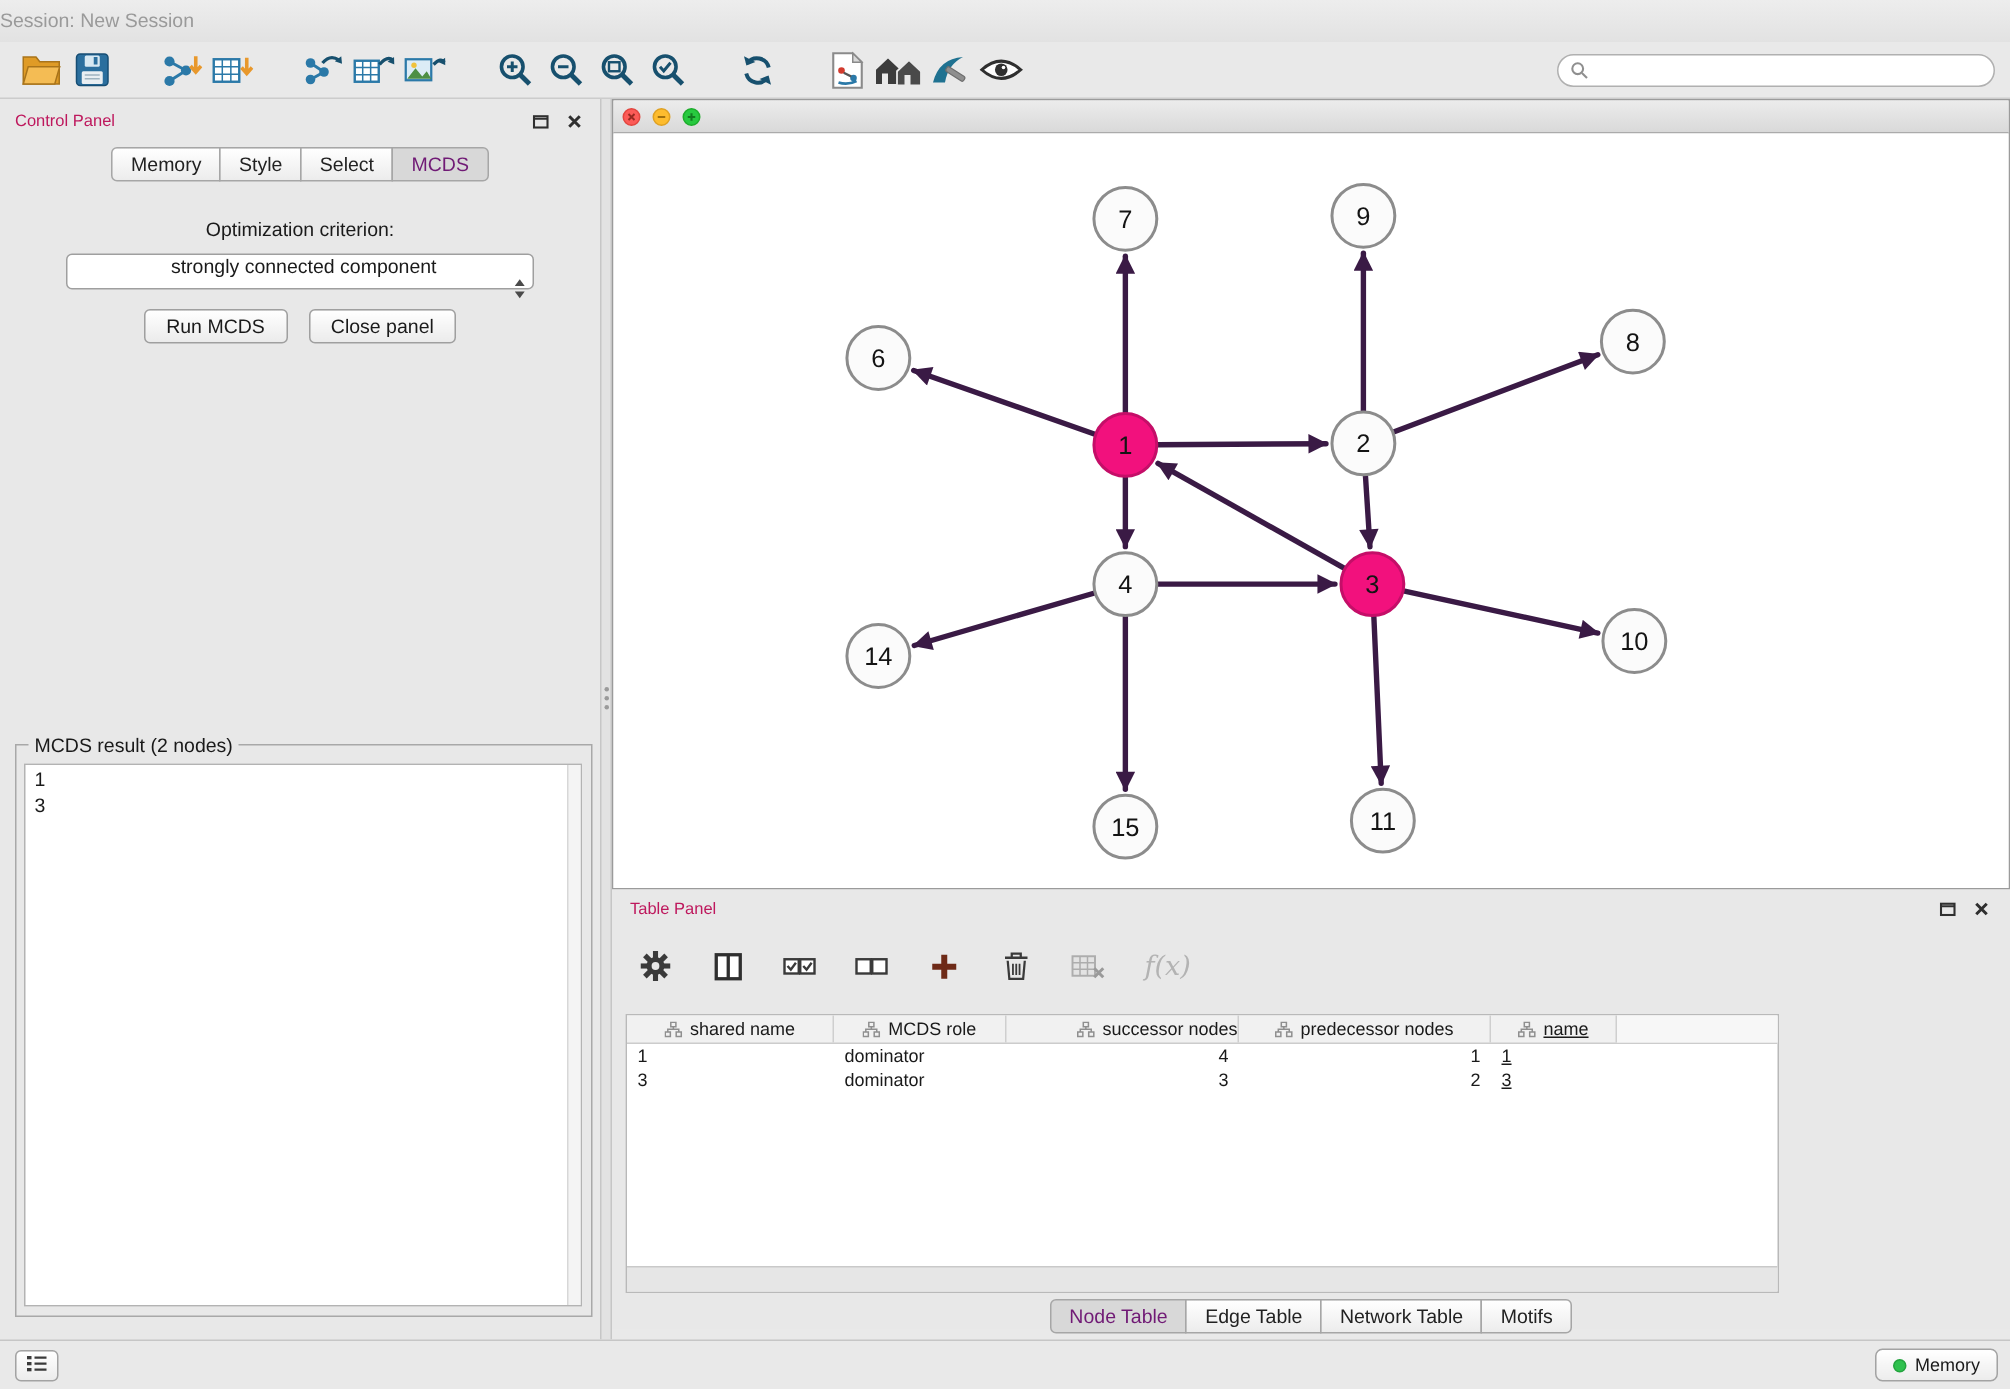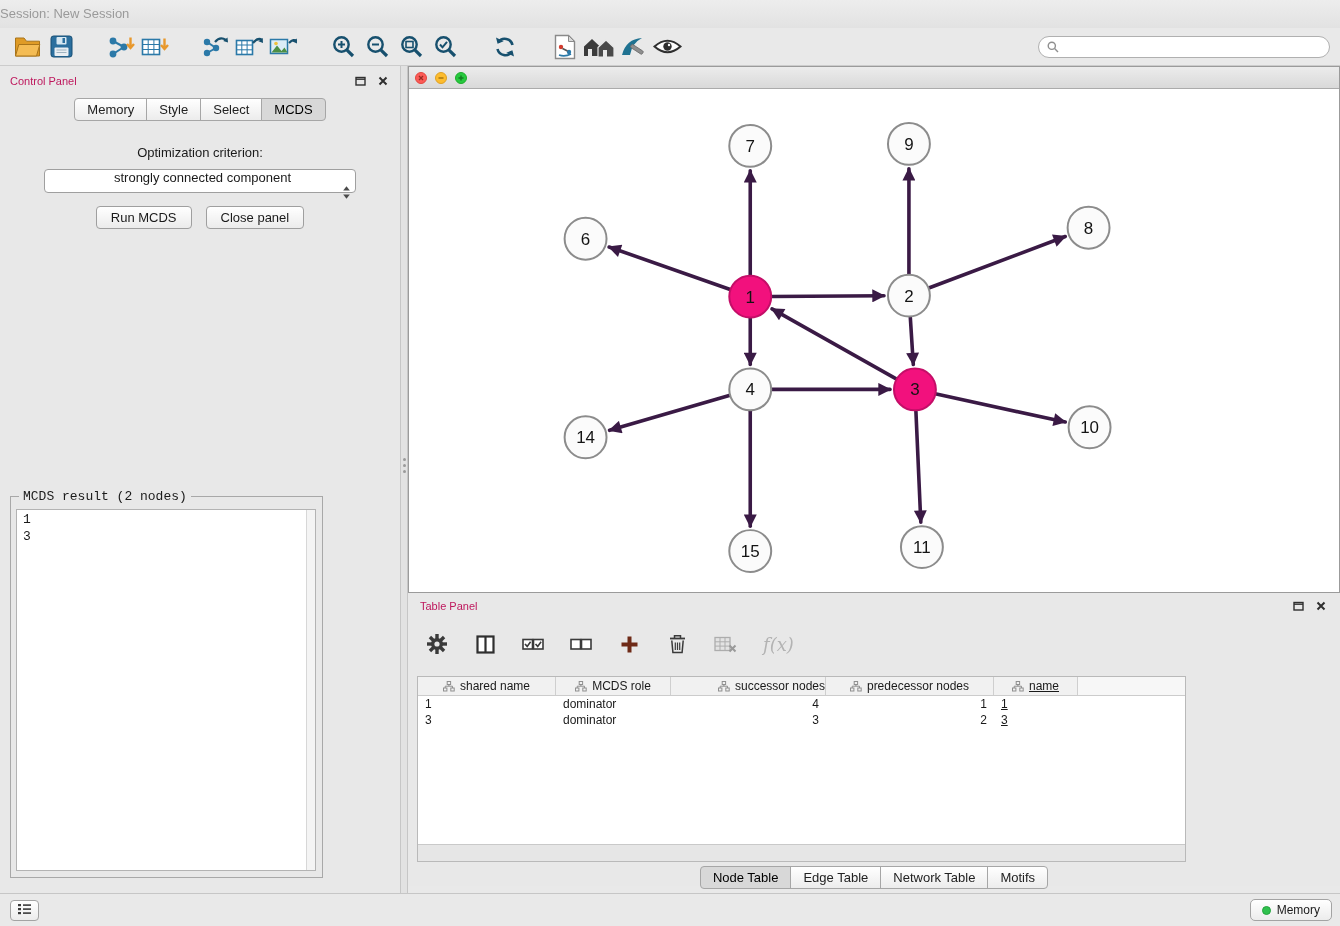--- a/index.html
+++ b/index.html
@@ -27,36 +27,36 @@
   .search-input { border:none; outline:none; flex:1; font-size:13px; background:transparent; font-family:"Liberation Sans",sans-serif; }
   
   .panel-title { font-size:11px; color:#be185d; }
   .win-icons { margin-left:auto; display:flex; gap:12px; align-items:center; }
   .win-ic { display:flex; align-items:center; }
   .seg-tabs { display:flex; justify-content:center; }
   .seg-tab { font-size:13px; padding:3px 12px; color:#222; cursor:default;
     background:linear-gradient(#ffffff,#ececec); border:1px solid #a6a6a6; margin-left:-1px; }
   .seg-tab:first-child { border-radius:4px 0 0 4px; margin-left:0; }
   .seg-tab:last-child { border-radius:0 4px 4px 0; }
-  .seg-tab.active { background:#d8d8d8; color:#000000; }
+  .seg-tab.active { background:#d8d8d8; color:#701a75; }
   
   .control-panel { position:absolute; left:0; top:66px; width:400px; height:827px;
     background:#e8e8e8; }
   .cp-header { height:30px; display:flex; align-items:center; padding:0 12px 0 10px; }
   .cp-tabs-row { margin-top:2px; }
   .opt-label { text-align:center; margin-top:24px; }
   .dropdown { margin:9px auto 0; width:312px; height:24px; background:#fff;
     border:1px solid #9f9f9f; border-radius:4px; display:flex; align-items:center;
     padding:0 4px 0 9px; font-size:13px;flex-direction:column; }
   .dd-arrows { margin-left:auto; display:flex; }
   .cp-buttons { display:flex; justify-content:center; gap:14px; margin-top:13px; }
   .btn { font-family:"Liberation Sans",sans-serif; font-size:13px; padding:3px 14px;
     background:linear-gradient(#ffffff,#ebebeb); border:1px solid #9f9f9f; border-radius:4px; color:#1a1a1a; }
-  .result-fieldset { position:absolute; left:10px; top:430px; width:313px; height:382px;
-    border:1px solid #a8a8a8;font-family:Liberation Mono, monospace; }
+  .result-fieldset { position:absolute; left:10px; top:430px; width:385px; height:382px;
+    border:1px solid #a8a8a8; }
   .result-legend { position:absolute; top:-8px; left:8px; background:#e8e8e8; padding:0 4px; font-size:13px; }
   .result-box { position:absolute; left:5px; top:12px; right:6px; bottom:6px;
     background:#fff; border:1px solid #b3b3b3; padding:1px 6px; overflow:hidden; }
   .result-line { line-height:17px; font-size:13px; }
   .result-vscroll { position:absolute; right:7px; top:13px; bottom:7px; width:9px;
     background:#f4f4f4; border-left:1px solid #d7d7d7; }
   
   .v-divider { position:absolute; left:400px; top:66px; width:8px; height:827px;
     background:#e2e2e2; border-left:1px solid #c6c6c6; border-right:1px solid #c6c6c6; }
   .divider-dots { position:absolute; left:2px; top:392px; width:3px; }

